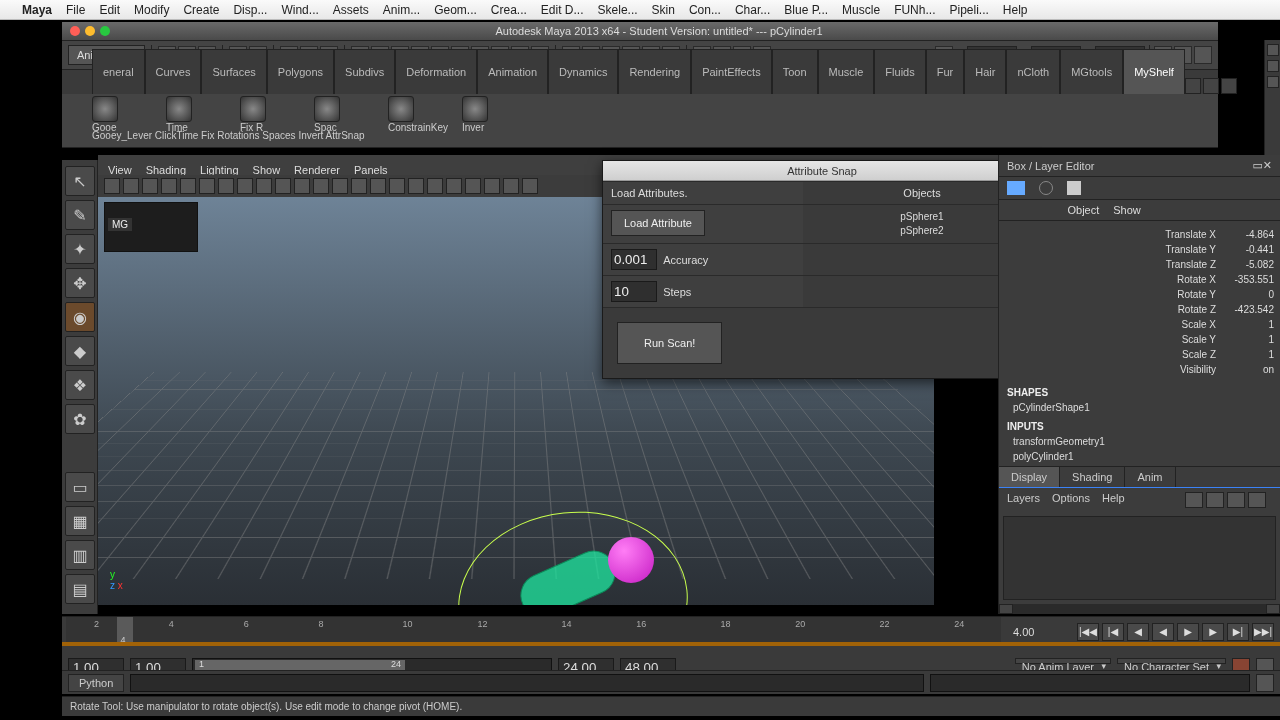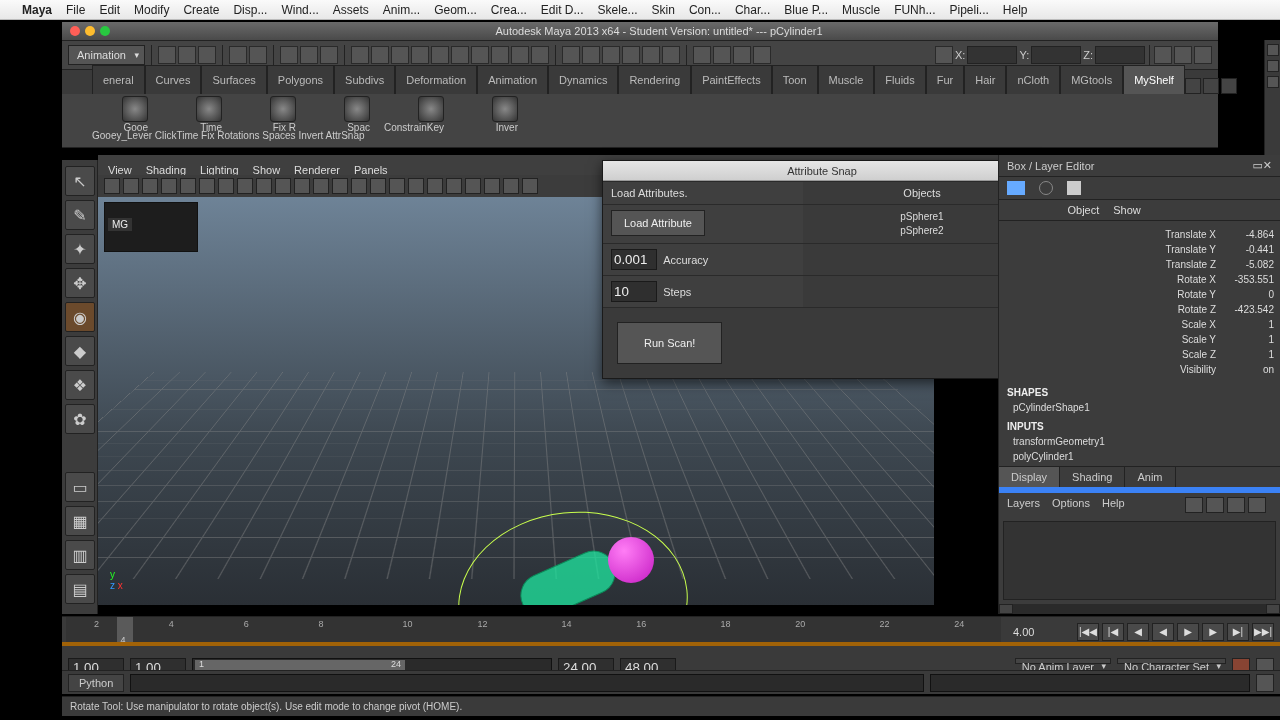--- a/index.html
+++ b/index.html
@@ -25,28 +25,28 @@
 .statusbar .dd::after{content:"▾"; position:absolute; right:5px; font-size:9px;}
 .statusbar .ico { width:18px; height:18px; background:#555; border:1px solid #2a2a2a; }
 .statusbar .sep { width:1px; height:20px; background:#222; margin:0 2px; }
 .statusbar .xyz { display:flex; align-items:center; gap:2px; margin-left:auto; }
 .statusbar .xyz label{color:#ccc;}
 .statusbar .xyz input{width:50px; height:18px; background:#333; border:1px solid #222; color:#ccc; padding:0 2px;}
 .iconrow { display:flex; gap:2px; }
 
 
 .shelftabs { position:absolute; left:62px; top:70px; width:1156px; height:24px; background:#3a3a3a; display:flex; align-items:flex-end; padding-left:30px; gap:0; font-size:11px; }
-.shelftabs .tab { padding:8px 10px; color:#bbb; border:1px solid #222; border-bottom:none; background:#3a3a3a; cursor:pointer; }
+.shelftabs .tab { padding:16px 10px; color:#bbb; border:1px solid #222; border-bottom:none; background:#3a3a3a; cursor:pointer; }
 .shelftabs .tab.active { background:#555; color:#fff; }
 .shelftabs .trail { margin-left:auto; display:flex; gap:2px; padding-right:8px;}
 .shelftabs .trail .sq{width:16px;height:16px;background:#444;border:1px solid #222;}
 
 
 .shelfrow { position:absolute; left:62px; top:94px; width:1156px; height:54px; background:#444; border-bottom:1px solid #222; display:flex; padding:2px 30px; gap:18px; align-items:flex-start; }
-.shelfrow .tool { display:flex; flex-direction:column; align-items:flex-end; font-size:10px; color:#ccc; width:56px; }
+.shelfrow .tool { display:flex; flex-direction:column; align-items:flex-start; font-size:10px; color:#ccc; width:56px; }
 .shelfrow .tool .ticon{ width:26px;height:26px;background:radial-gradient(#888,#333);border:1px solid #222;border-radius:3px;}
 .shelfcaption{ position:absolute; left:92px; top:130px; font-size:10px; color:#ccc; }
 
 
 .toolbox { position:absolute; left:62px; top:160px; width:36px; bottom:106px; background:#3c3c3c; border-right:1px solid #222; display:flex; flex-direction:column; gap:4px; padding:6px 3px; }
 .toolbox .tb { width:30px; height:30px; background:#4a4a4a; border:1px solid #222; border-radius:2px; display:flex; align-items:center; justify-content:center; font-size:16px; }
 .toolbox .tb.sel{ background:#6b4a2c; }
 
 
 .viewpanel { position:absolute; left:98px; top:155px; right:282px; height:30px; background:#3f3f3f; border-bottom:1px solid #222; display:flex; align-items:center; gap:14px; padding:0 10px; color:#ddd; font-size:11px;}
@@ -80,21 +80,21 @@
 
 .rpanel { position:absolute; right:0; top:155px; width:282px; bottom:106px; background:#3c3c3c; border-left:1px solid #222; display:flex; flex-direction:column; }
 .rpanel .title{ padding:4px 8px; border-bottom:1px solid #222; display:flex; justify-content:space-between; align-items:center;}
 .rpanel .menus{ padding:4px 8px; display:flex; gap:14px; border-bottom:1px solid #222; color:#ddd;}
 .rpanel .attrs{ padding:6px 6px 6px 60px; font-size:10px; line-height:15px; text-align:right; color:#ddd;}
 .rpanel .attrs .ln{display:flex; justify-content:flex-end; gap:6px;}
 .rpanel .attrs .ln .k{min-width:70px; text-align:right;}
 .rpanel .attrs .ln .v{min-width:52px; text-align:right;}
 .rpanel .sect{ padding:4px 8px; font-weight:bold; font-size:10px; color:#eee;}
 .rpanel .sub{ padding:0 14px 4px; font-size:10px; color:#ddd;}
-.rpanel .tabs2{ display:flex; border-top:1px solid #222; border-bottom:6px solid #3b82f6;}
+.rpanel .tabs2{ display:flex; border-top:1px solid #222; border-bottom:1px solid #3b82f6;}
 .rpanel .tabs2 .t{ padding:4px 12px; background:#3c3c3c; border-right:1px solid #222; cursor:pointer;}
 .rpanel .tabs2 .t.on{ background:#555;}
 .rpanel .laymenu{ padding:4px 8px; display:flex; gap:12px;}
 .rpanel .layicons{ margin-left:auto; display:flex; gap:3px; padding-right:6px;}
 .rpanel .layicons .li{width:18px;height:16px;background:#555;border:1px solid #222;}
 .rpanel .layerarea{ flex:1; background:#333; margin:4px; border:1px solid #222;}
 .rpanel .scroll{height:10px;background:#2a2a2a;display:flex;}
 .rpanel .scroll .ar{width:14px;background:#444;border:1px solid #222;}
 .rpanel .scroll .tr{flex:1;}
 

